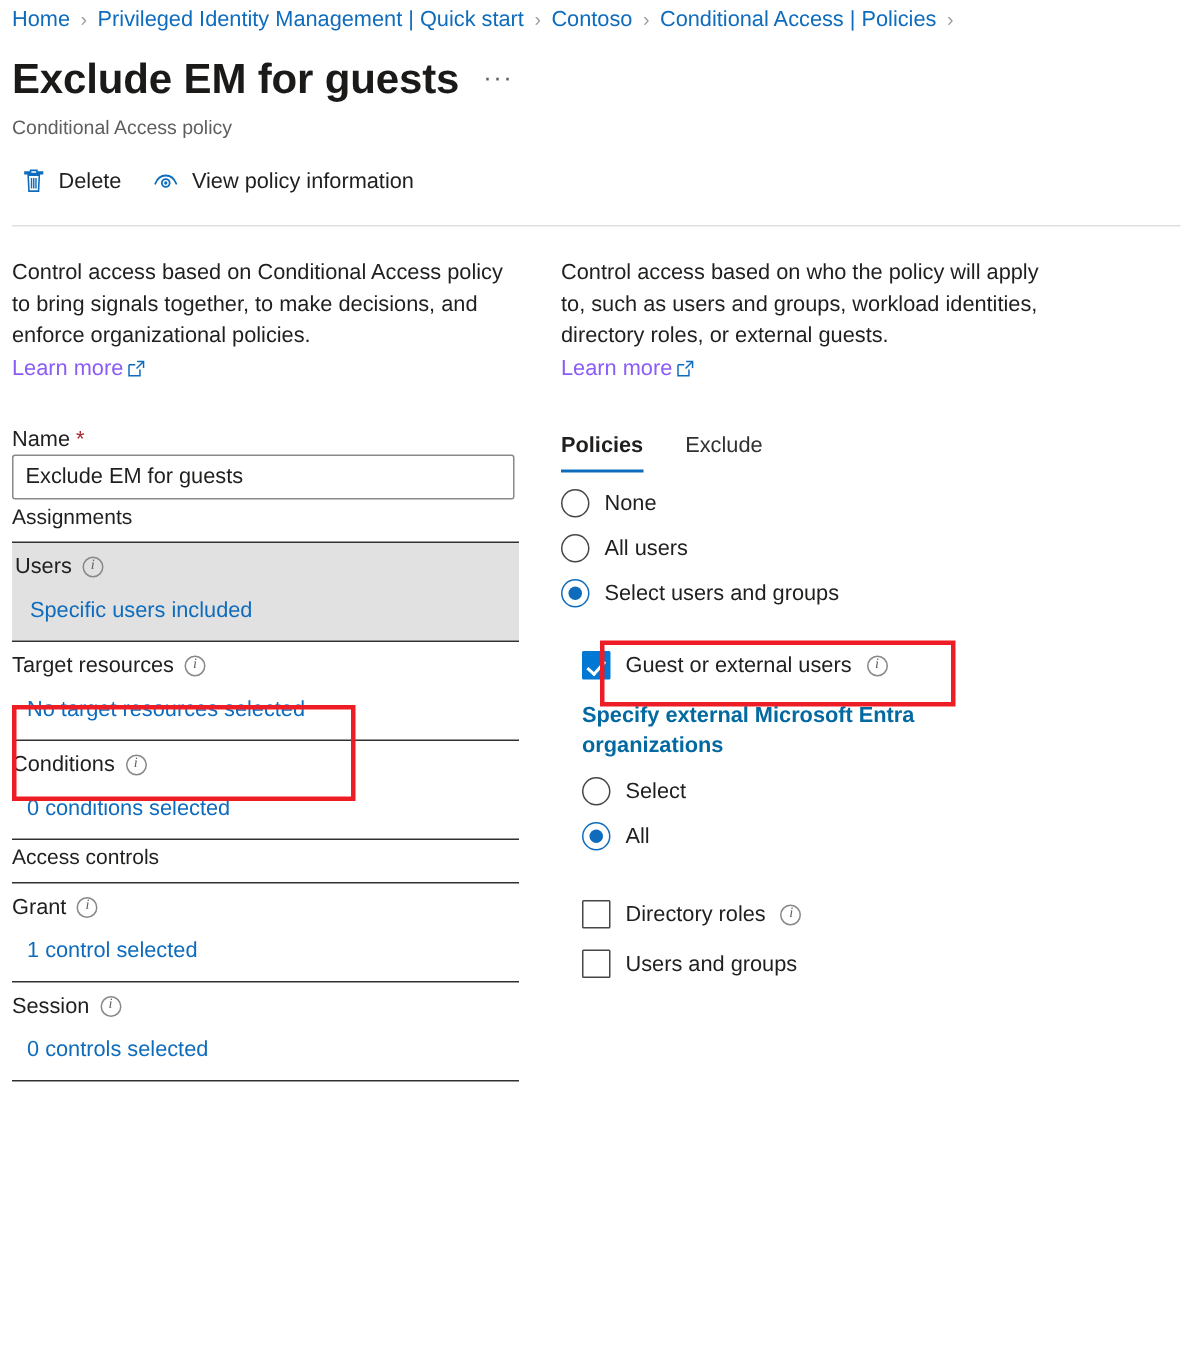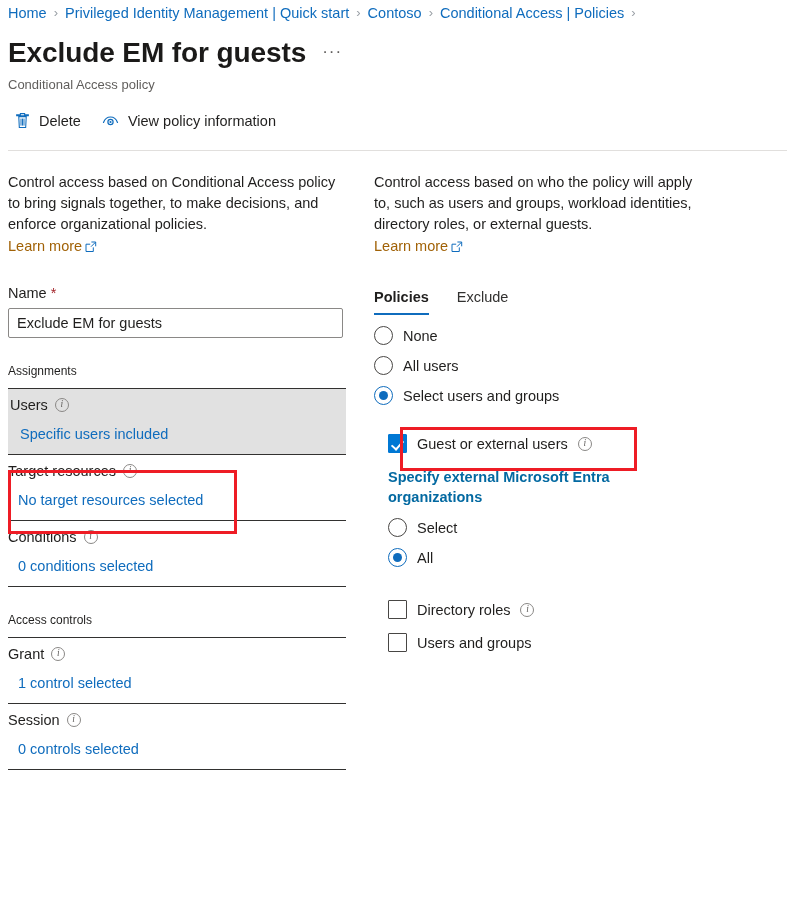--- a/index.html
+++ b/index.html
@@ -59,42 +59,42 @@
   
   .col-left  { position: absolute; left: 8px; top: 172px; width: 338px; }
   .col-right { position: absolute; left: 374px; top: 172px; width: 330px; }
 
   .blurb {
     font-size: 14.5px; line-height: 21px; color: #201f1e;
     margin: 0 0 1px 0;
   }
   .learn-more {
     display: inline-flex; align-items: baseline; gap: 3px;
-    color: #a16207; font-size: 14.5px; line-height: 21px; cursor: pointer; justify-content: space-between;
+    color: #8b5cf6; font-size: 14.5px; line-height: 21px; cursor: pointer; justify-content: space-between;
   }
   .learn-more svg { position: relative; top: 2px; }
 
   
   .field-label {
     font-size: 14.5px; color: #201f1e; line-height: 20px;
-    margin-top: 26px; margin-bottom: 5px;
+    margin-top: 26px; 
   }
   .req { color: #a4262c; }
   .text-input {
     width: 335px; height: 30px;
     border: 1px solid #8a8886; background: #fff;
     font-family: "Liberation Sans", sans-serif;
     font-size: 14.5px; color: #201f1e;
     padding: 0 8px; border-radius: 2px;
   }
 
   
   .section-head {
-    font-size: 12px; color: #201f1e; line-height: 22px;
-    margin-top: 22px; margin-bottom: 6px;
+    font-size: 14px; color: #201f1e; line-height: 22px;
+    margin-bottom: 6px;
   }
   .rule { height: 1px; background: #323130; width: 338px; }
 
   .row { padding: 6px 0 10px 0; }
   .row.highlighted-bg { background: #e1e1e1; padding-left: 2px; }
   .row-title {
     display: flex; align-items: center; gap: 7px;
     font-size: 14.5px; color: #201f1e; line-height: 20px;
   }
   .row-value {

